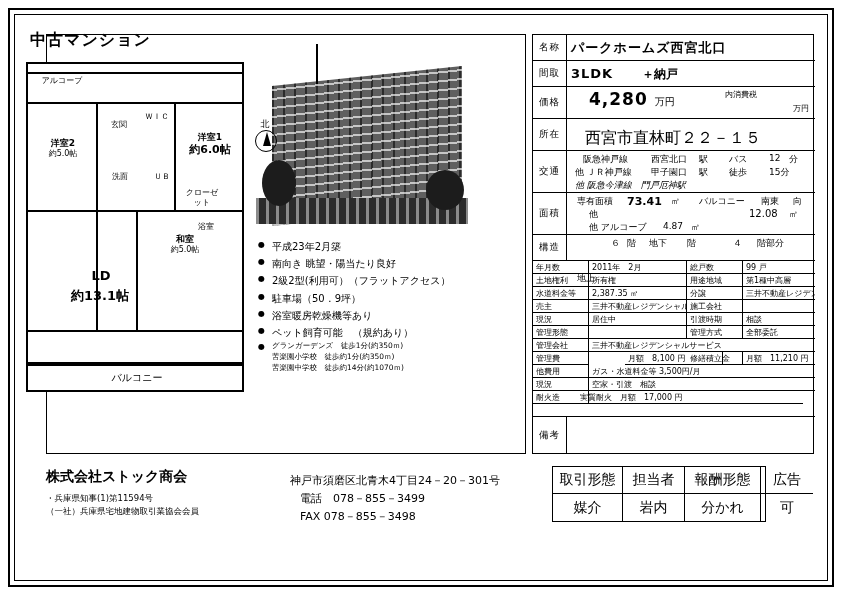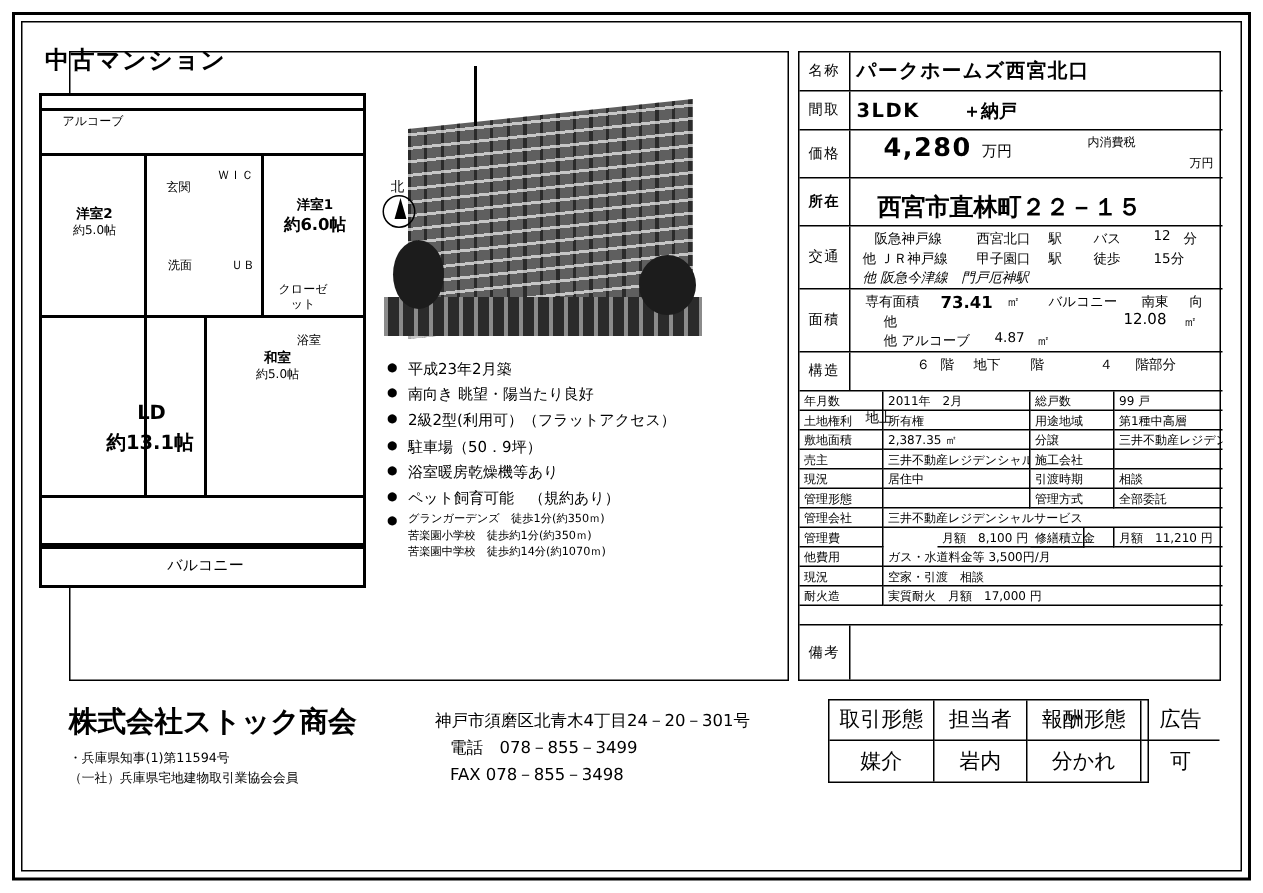--- a/index.html
+++ b/index.html
@@ -63,21 +63,21 @@
   .rt .bd{position:absolute;left:34px;right:0;top:0;bottom:0;padding:2px 4px;box-sizing:border-box;}
   .v-mid{font-size:13px;font-weight:bold;letter-spacing:1px;}
   .v-num{font-size:17px;font-weight:bold;letter-spacing:1px;}
   .cellgrid{position:absolute;inset:0;}
   .cellgrid .c{position:absolute;box-sizing:border-box;padding:1px 3px;font-size:8px;overflow:hidden;white-space:nowrap;}
   .bdr-r{border-right:1px solid #000;}
   .bdr-b{border-bottom:1px solid #000;}
 
   
   .company{position:absolute;left:46px;top:468px;width:232px;}
-  .company .nm{font-size:19px;font-weight:bold;letter-spacing:0px;}
+  .company .nm{font-size:14px;font-weight:bold;letter-spacing:0px;}
   .company .lic{font-size:8.5px;line-height:1.5;margin-top:6px;}
   .addr{position:absolute;left:290px;top:472px;font-size:11px;line-height:1.65;}
   .btable{position:absolute;left:552px;top:466px;width:214px;height:56px;border:1px solid #000;box-sizing:border-box;font-size:14px;}
   .btable .bc{position:absolute;box-sizing:border-box;display:flex;align-items:center;justify-content:center;}
 </style>
 </head>
 <body>
 
 <div class="sheet">
   <div class="frame"></div>
@@ -172,21 +172,21 @@
     <div class="row" style="top:52px;height:32px;">
       <div class="hd">価格</div>
       <div class="bd">
         <span class="v-num" style="margin-left:18px;">4,280</span>
         <span style="font-size:10px;margin-left:4px;">万円</span>
         <span style="position:absolute;right:58px;top:2px;font-size:8px;">内消費税</span>
         <span style="position:absolute;right:6px;top:16px;font-size:8px;">万円</span>
       </div>
     </div>
 
-    <div class="row" style="top:84px;height:32px;font-weight:bold;">
+    <div class="row" style="top:84px;height:32px;">
       <div class="hd">所在</div>
       <div class="bd" style="font-size:16px;padding-top:9px;padding-left:18px;">西宮市直林町２２－１５</div>
     </div>
 
     <div class="row" style="top:116px;height:42px;">
       <div class="hd">交通</div>
       <div class="bd">
         <div style="position:relative;height:13px;">
           <span style="position:absolute;left:12px;">阪急神戸線</span>
           <span style="position:absolute;left:80px;">西宮北口</span>
@@ -252,21 +252,21 @@
         <div class="c bdr-r bdr-b" style="left:0;top:0;width:56px;height:13px;">年月数</div>
         <div class="c bdr-r bdr-b" style="left:56px;top:0;width:98px;height:13px;">2011年　2月</div>
         <div class="c bdr-r bdr-b" style="left:154px;top:0;width:56px;height:13px;">総戸数</div>
         <div class="c bdr-b" style="left:210px;top:0;width:72px;height:13px;">99 戸</div>
 
         <div class="c bdr-r bdr-b" style="left:0;top:13px;width:56px;height:13px;">土地権利</div>
         <div class="c bdr-r bdr-b" style="left:56px;top:13px;width:98px;height:13px;">所有権</div>
         <div class="c bdr-r bdr-b" style="left:154px;top:13px;width:56px;height:13px;">用途地域</div>
         <div class="c bdr-b" style="left:210px;top:13px;width:72px;height:13px;">第1種中高層</div>
 
-        <div class="c bdr-r bdr-b" style="left:0;top:26px;width:56px;height:13px;">敷地面積</div>
+        <div class="c bdr-r bdr-b" style="left:0;top:26px;width:56px;height:13px;">水道料金等</div>
         <div class="c bdr-r bdr-b" style="left:56px;top:26px;width:98px;height:13px;">2,387.35 ㎡</div>
         <div class="c bdr-r bdr-b" style="left:154px;top:26px;width:56px;height:13px;">分譲</div>
         <div class="c bdr-b" style="left:210px;top:26px;width:72px;height:13px;">三井不動産レジデンシャル</div>
 
         <div class="c bdr-r bdr-b" style="left:0;top:39px;width:56px;height:13px;">売主</div>
         <div class="c bdr-r bdr-b" style="left:56px;top:39px;width:98px;height:13px;">三井不動産レジデンシャル</div>
         <div class="c bdr-r bdr-b" style="left:154px;top:39px;width:56px;height:13px;">施工会社</div>
         <div class="c bdr-b" style="left:210px;top:39px;width:72px;height:13px;"></div>
 
         <div class="c bdr-r bdr-b" style="left:0;top:52px;width:56px;height:13px;">現況</div>
@@ -287,21 +287,21 @@
         <div class="c bdr-r bdr-b" style="left:154px;top:91px;width:56px;height:13px;">修繕積立金</div>
         <div class="c bdr-b" style="left:210px;top:91px;width:72px;height:13px;">月額　11,210 円</div>
 
         <div class="c bdr-r bdr-b" style="left:0;top:104px;width:56px;height:13px;">他費用</div>
         <div class="c bdr-b" style="left:56px;top:104px;width:226px;height:13px;">ガス・水道料金等 3,500円/月</div>
 
         <div class="c bdr-r bdr-b" style="left:0;top:117px;width:56px;height:13px;">現況</div>
         <div class="c bdr-b" style="left:56px;top:117px;width:226px;height:13px;">空家・引渡　相談</div>
 
         <div class="c bdr-r bdr-b" style="left:0;top:130px;width:56px;height:13px;">耐火造</div>
-        <div class="c bdr-b" style="left:56px;top:130px;width:226px;height:13px;">実質耐火　月額　17,000 円</div>
+        <div class="c bdr-b" style="left:44px;top:130px;width:226px;height:13px;">実質耐火　月額　17,000 円</div>
 
       </div>
     </div>
 
     <div class="row" style="top:382px;height:36px;border-bottom:none;">
       <div class="hd">備考</div>
       <div class="bd"></div>
     </div>
   </div>
 

